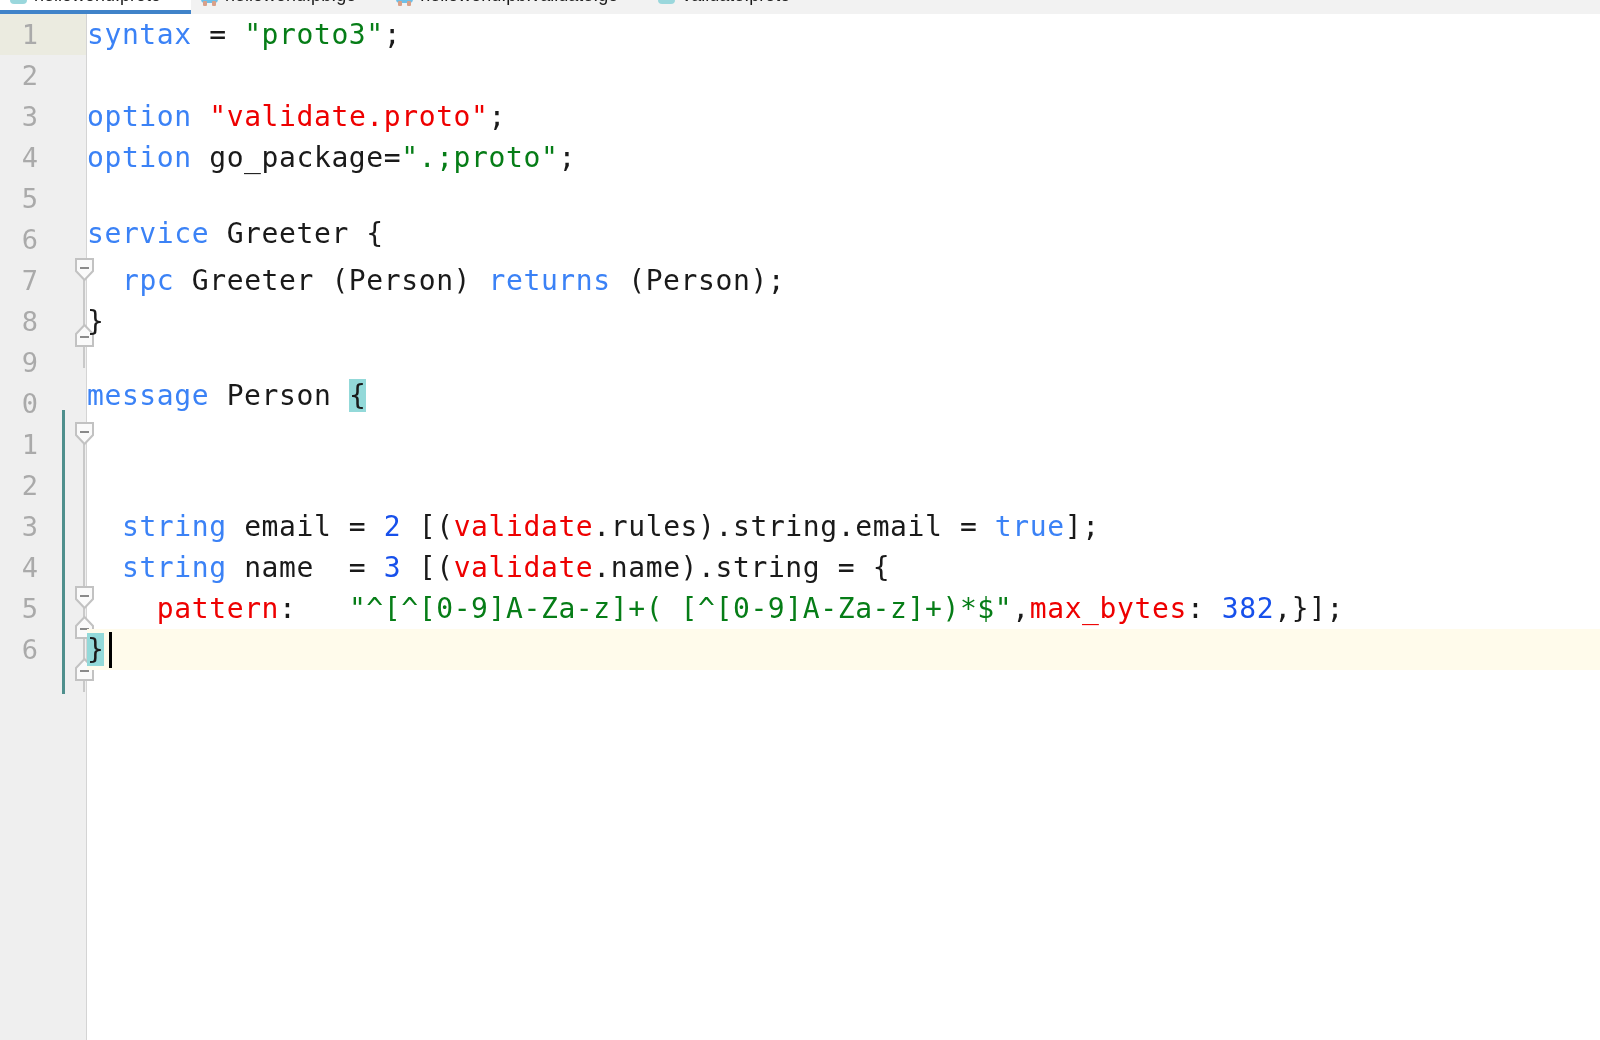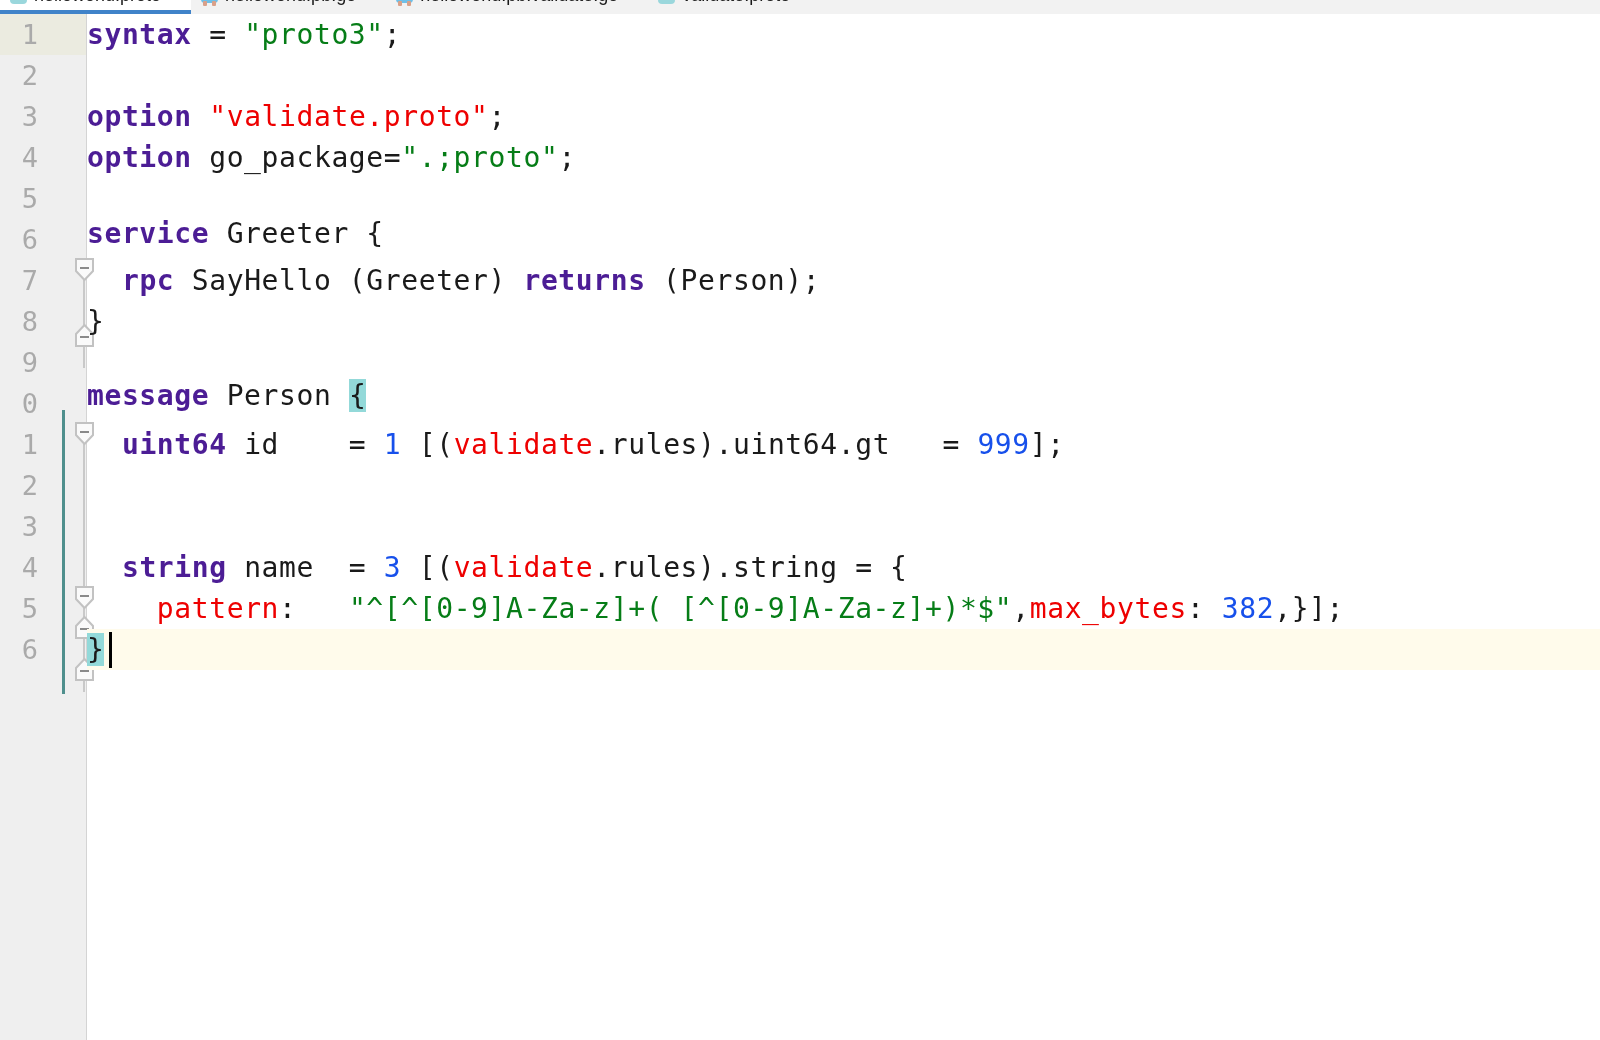--- a/index.html
+++ b/index.html
@@ -172,21 +172,21 @@
     left: 0;
     width: 1513px;
     height: 41px;
     line-height: 41px;
     white-space: pre;
     font-family: "DejaVu Sans Mono", monospace;
     font-size: 28px;
     color: #1a1a1a;
     letter-spacing: 0.6px;
   }
-  .kw    { color: #4c1d95; font-weight: bold; }
+  .kw    { color: #3b82f6; }
   .str   { color: #067d17; }
   .num   { color: #1750eb; }
   .err   { color: #ee0000; }
   .plain { color: #1a1a1a; }
   .brace-hl {
     background: #93d9d9;
   }
   #caret {
     position: absolute;
     width: 3px;
@@ -299,34 +299,34 @@
     <div class="codeline" style="top:41px"></div>
 
     <div class="codeline" style="top:82px"><span class="kw">option</span><span class="plain"> </span><span class="err">"validate.proto"</span><span class="plain">;</span></div>
 
     <div class="codeline" style="top:123px"><span class="kw">option</span><span class="plain"> go_package=</span><span class="str">".;proto"</span><span class="plain">;</span></div>
 
     <div class="codeline" style="top:164px"></div>
 
     <div class="codeline" style="top:199px"><span class="kw">service</span><span class="plain"> Greeter {</span></div>
 
-    <div class="codeline" style="top:246px"><span class="plain">  </span><span class="kw">rpc</span><span class="plain"> SayHello (Greeter) </span><span class="kw">returns</span><span class="plain"> (Person);</span></div>
+    <div class="codeline" style="top:246px"><span class="plain">  </span><span class="kw">rpc</span><span class="plain"> Greeter (Person) </span><span class="kw">returns</span><span class="plain"> (Person);</span></div>
 
     <div class="codeline" style="top:287px"><span class="plain">}</span></div>
 
     <div class="codeline" style="top:328px"></div>
 
     <div class="codeline" style="top:361px"><span class="kw">message</span><span class="plain"> Person </span><span class="plain brace-hl">{</span></div>
 
-    <div class="codeline" style="top:410px"><span class="plain">  </span><span class="kw">uint64</span><span class="plain"> id    = </span><span class="num">1</span><span class="plain"> [(</span><span class="err">validate</span><span class="plain">.rules).uint64.gt   = </span><span class="num">999</span><span class="plain">];</span></div>
 
     <div class="codeline" style="top:451px"></div>
 
-
-    <div class="codeline" style="top:533px"><span class="plain">  </span><span class="kw">string</span><span class="plain"> name  = </span><span class="num">3</span><span class="plain"> [(</span><span class="err">validate</span><span class="plain">.rules).string = {</span></div>
+    <div class="codeline" style="top:492px"><span class="plain">  </span><span class="kw">string</span><span class="plain"> email = </span><span class="num">2</span><span class="plain"> [(</span><span class="err">validate</span><span class="plain">.rules).string.email = </span><span class="kw">true</span><span class="plain">];</span></div>
+
+    <div class="codeline" style="top:533px"><span class="plain">  </span><span class="kw">string</span><span class="plain"> name  = </span><span class="num">3</span><span class="plain"> [(</span><span class="err">validate</span><span class="plain">.name).string = {</span></div>
 
     <div class="codeline" style="top:574px"><span class="plain">    </span><span class="err">pattern</span><span class="plain">:   </span><span class="str">"^[^[0-9]A-Za-z]+( [^[0-9]A-Za-z]+)*$"</span><span class="plain">,</span><span class="err">max_bytes</span><span class="plain">: </span><span class="num">382</span><span class="plain">,}];</span></div>
 
     <div class="codeline" style="top:615px"><span class="plain brace-hl">}</span></div>
 
     <div id="caret" style="left:22px; top:618px"></div>
   </div>
 
 </div>
 

